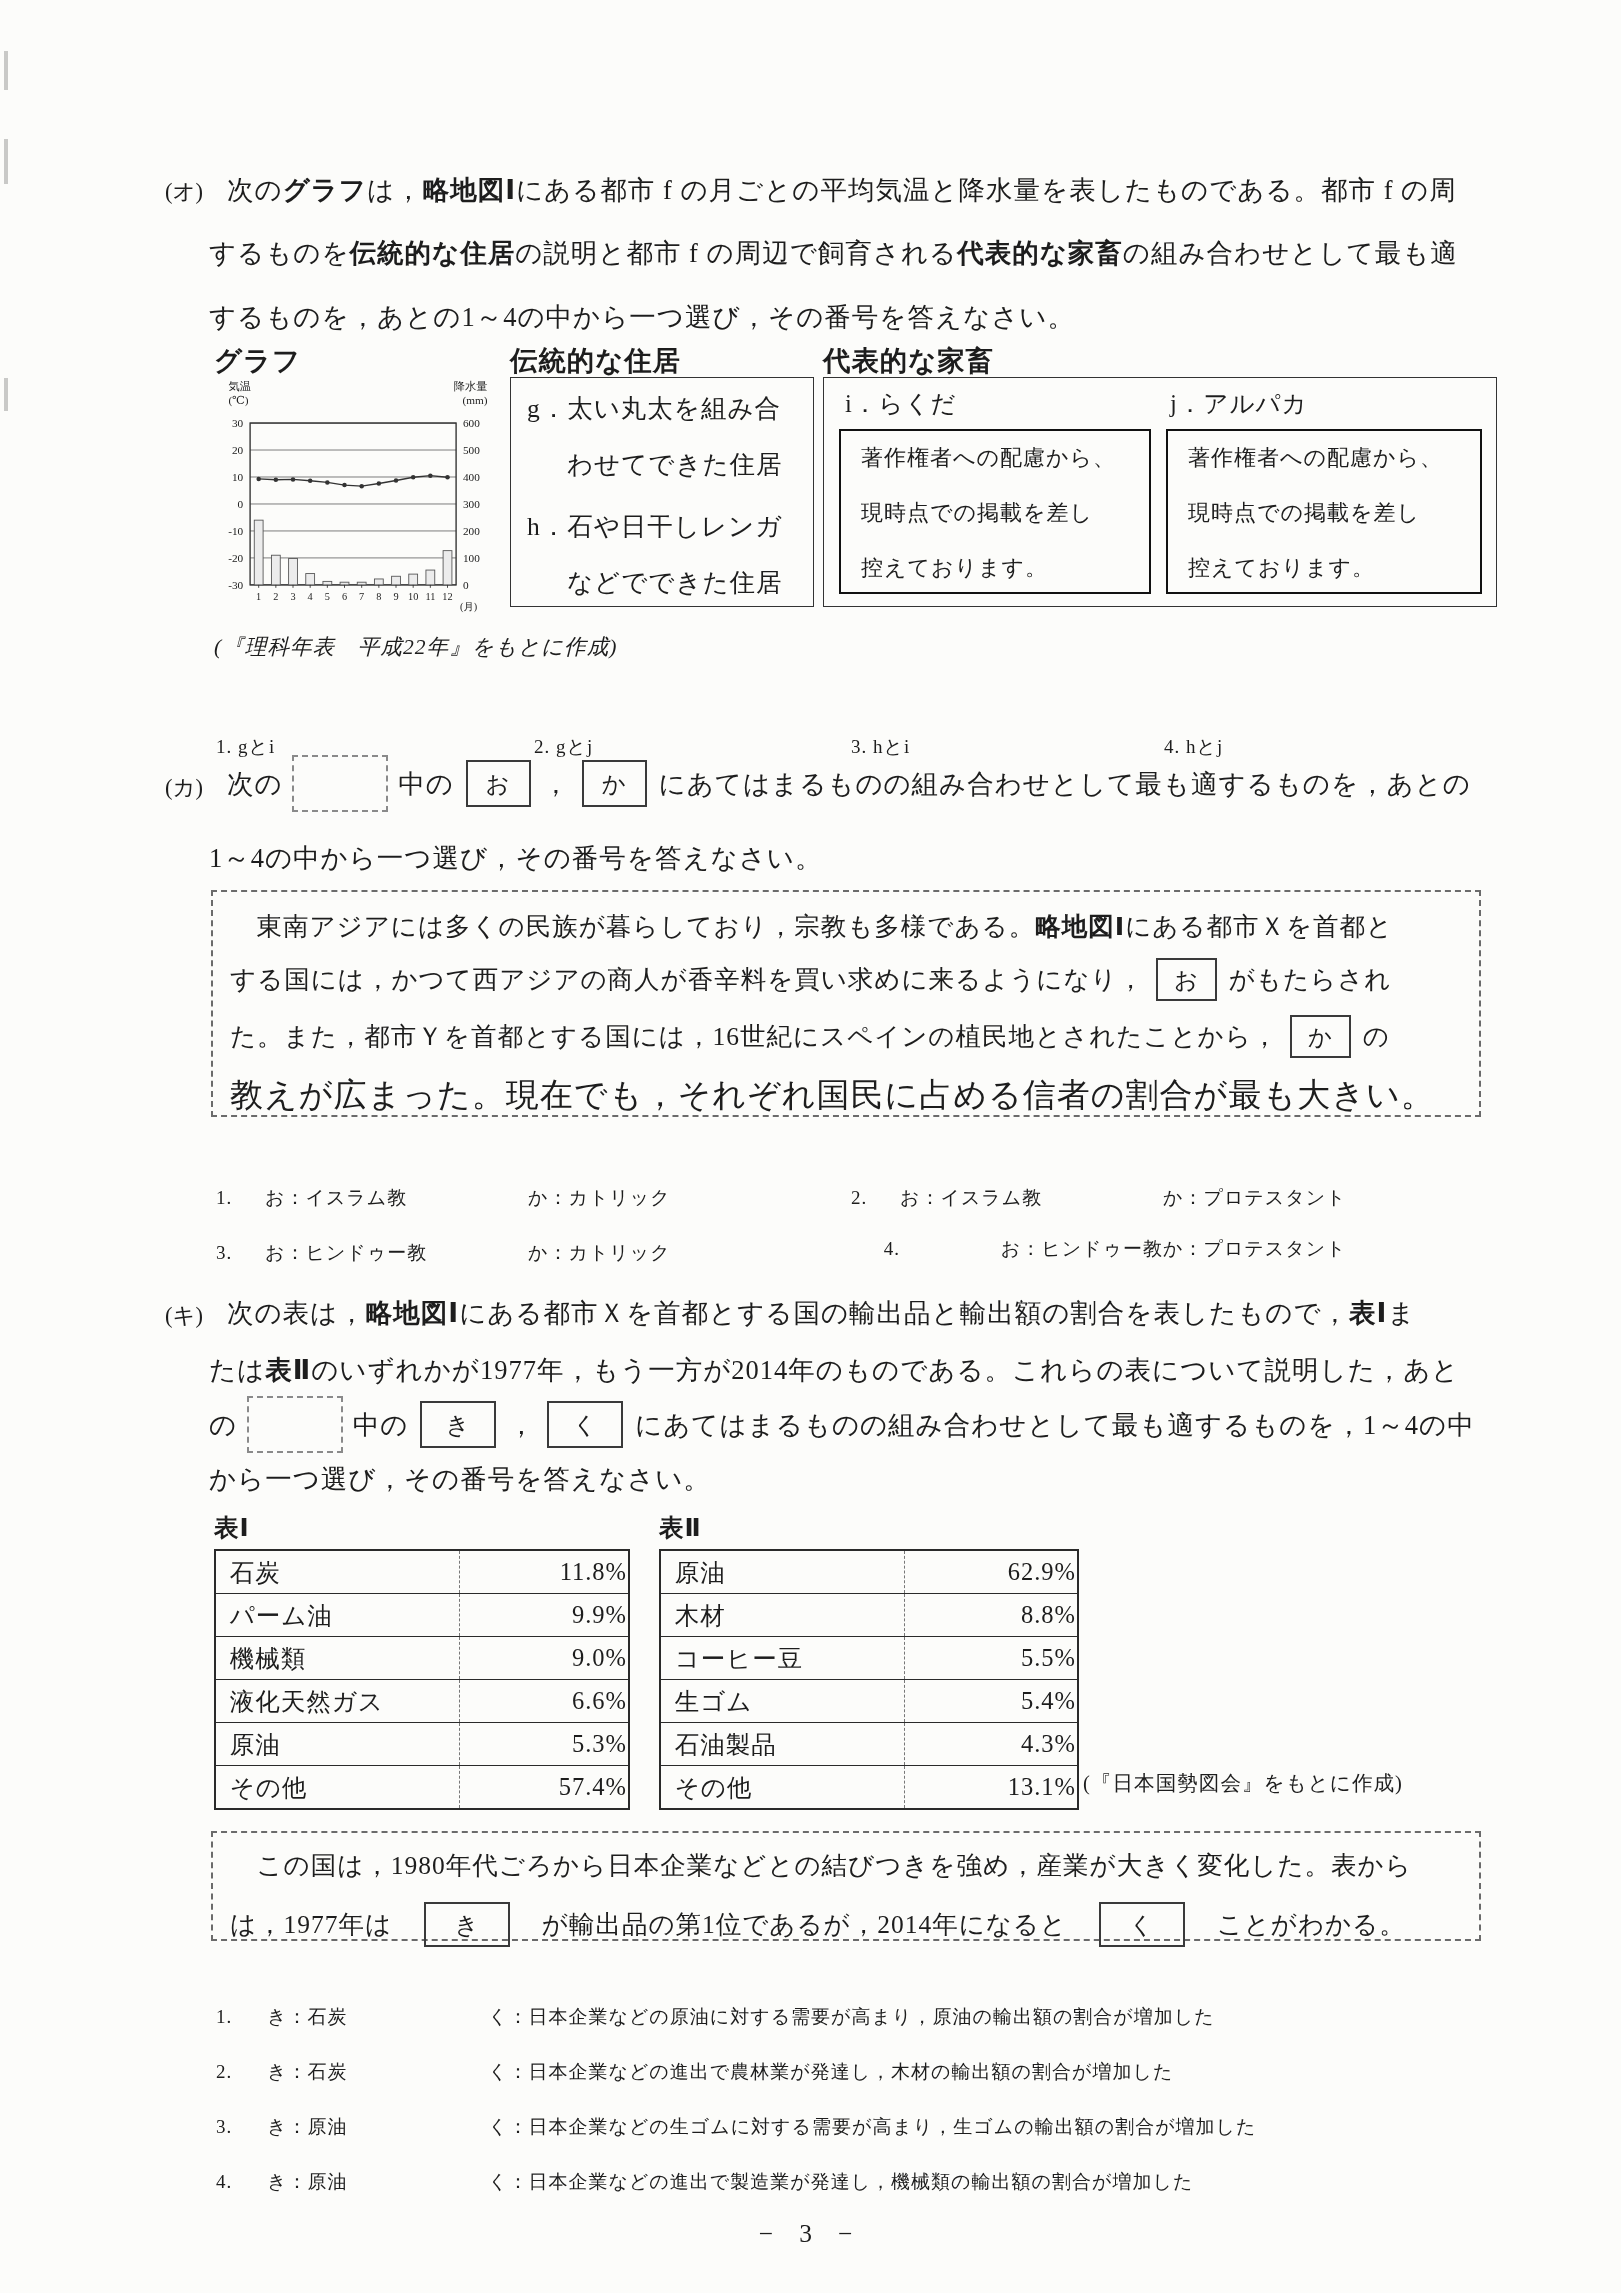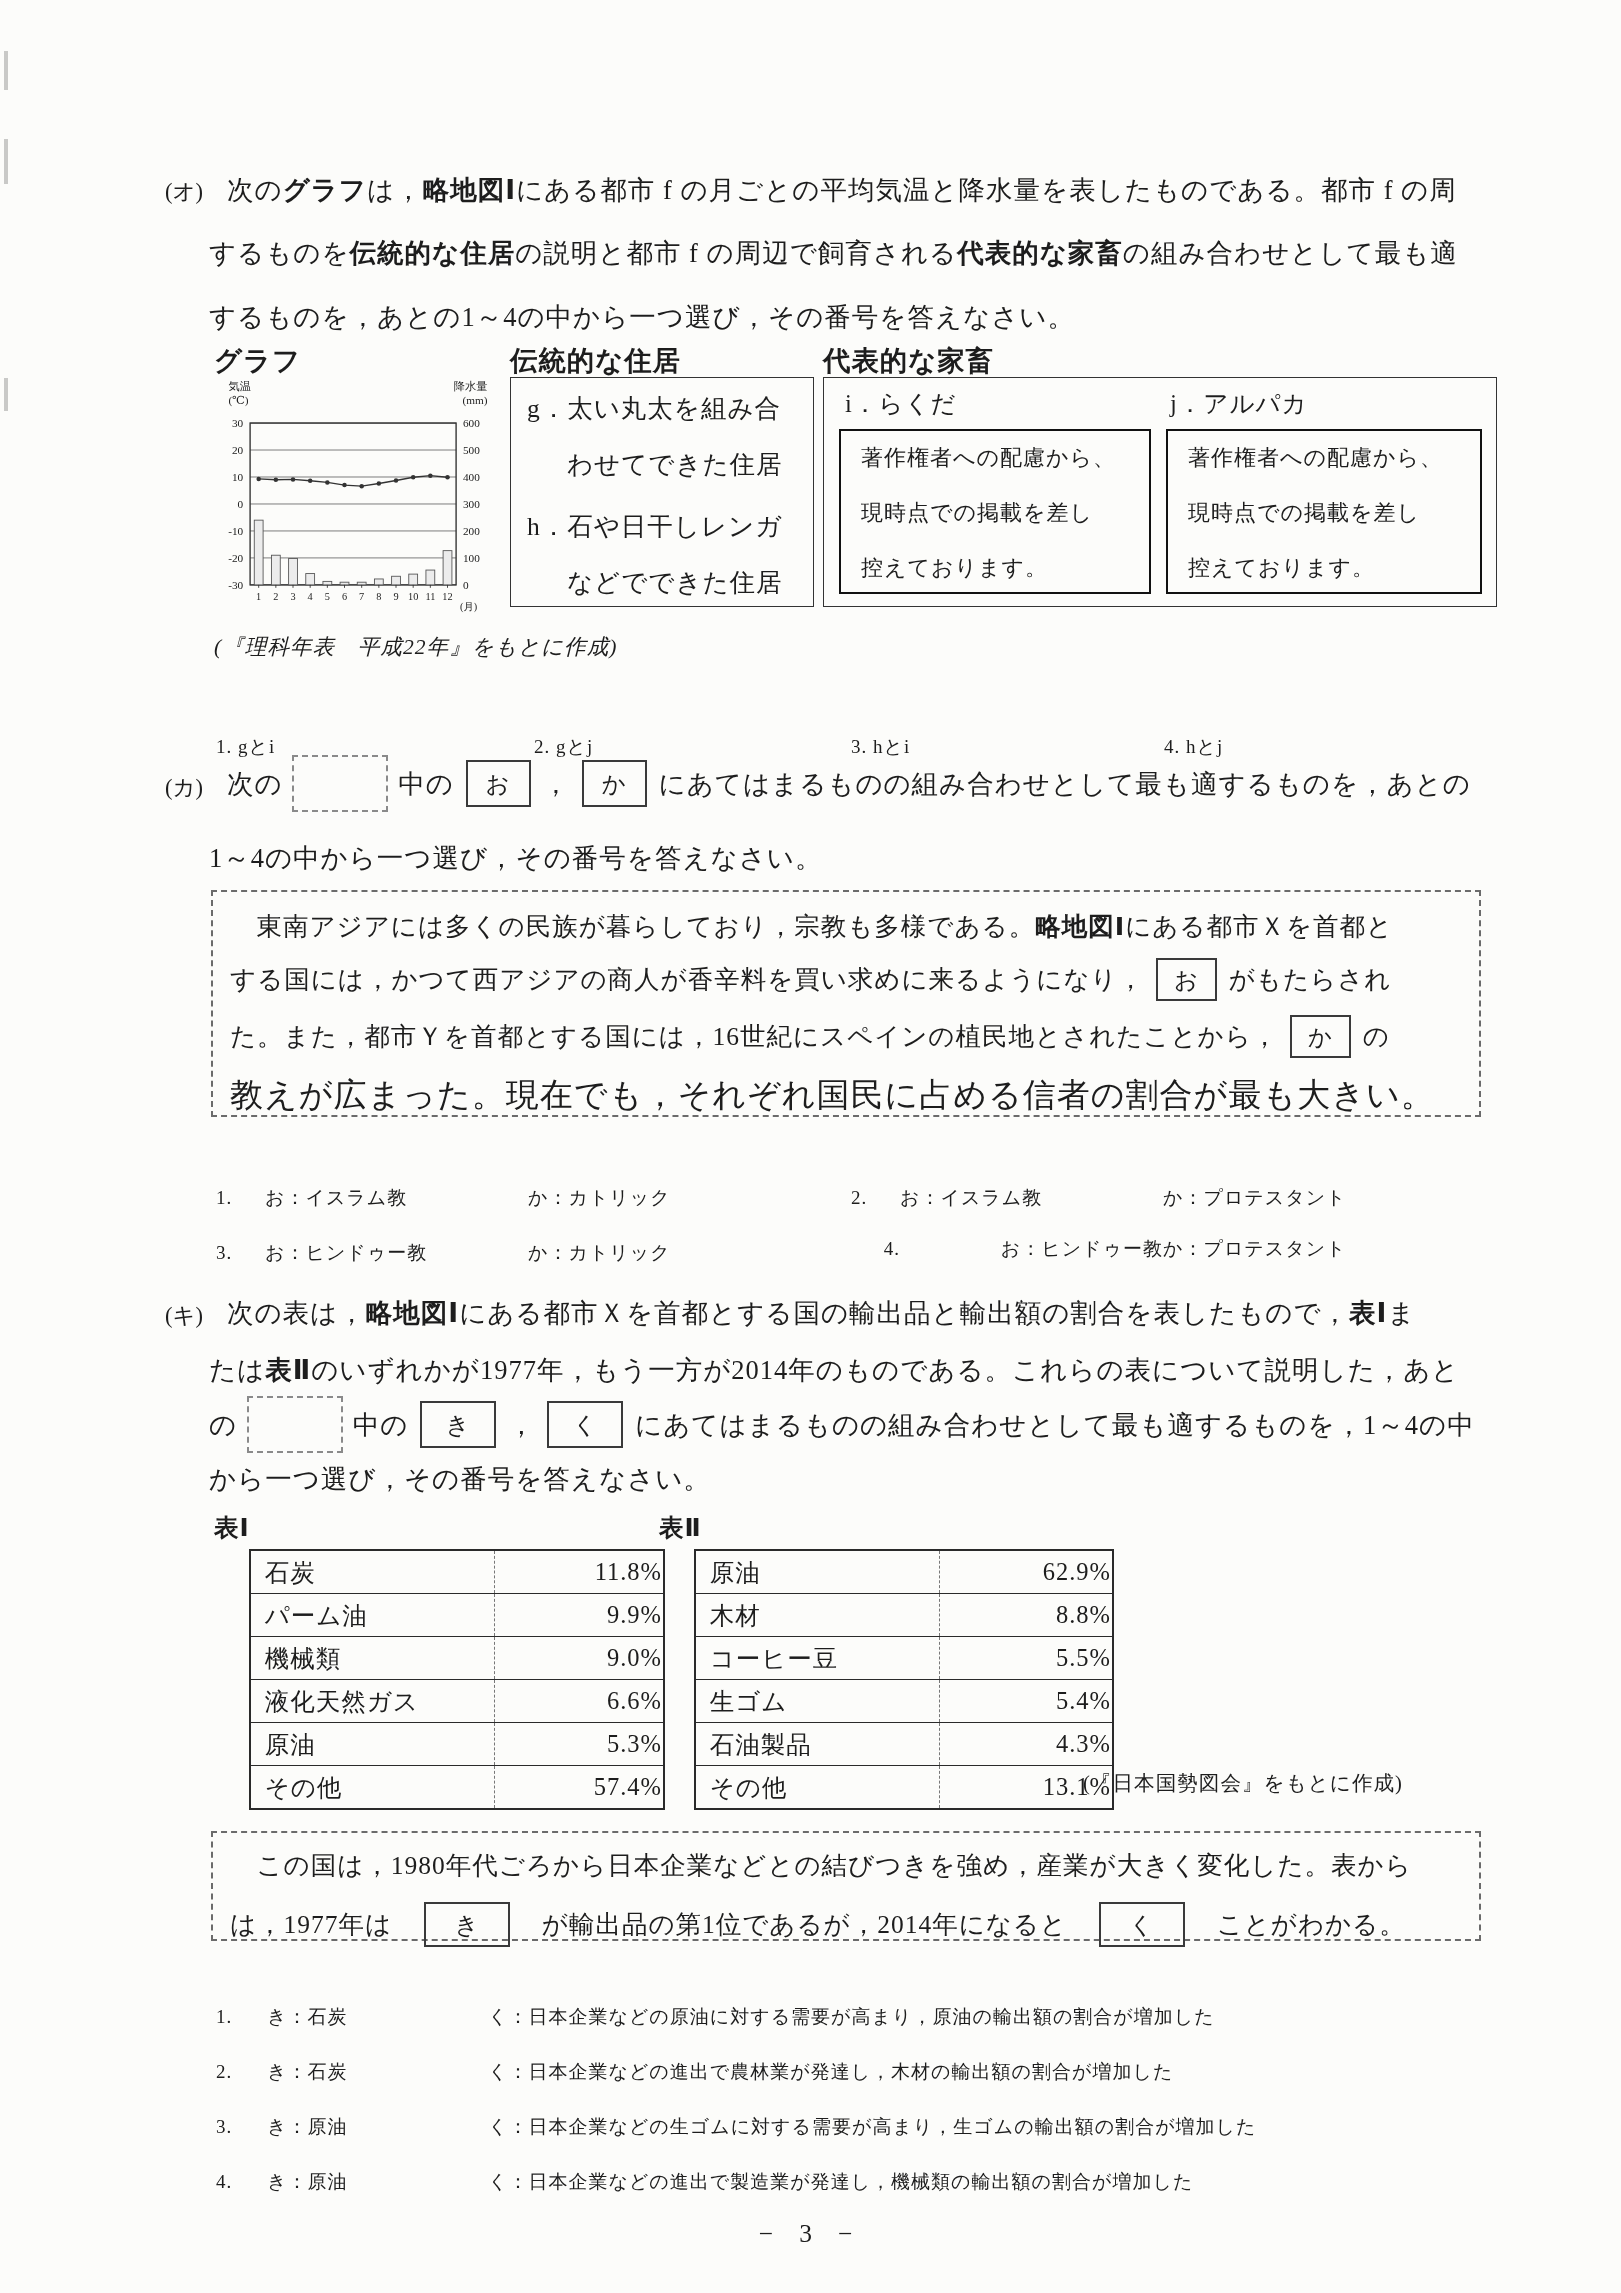--- a/index.html
+++ b/index.html
@@ -11,21 +11,21 @@
   .qtag{position:absolute;font-size:22.5px;letter-spacing:0;}
   .flexln{position:absolute;display:flex;align-items:center;white-space:nowrap;
           font-size:26.5px;letter-spacing:1px;}
   .ibox{display:inline-flex;align-items:center;justify-content:center;min-width:65px;height:47px;
         border:2px solid #3a3a3a;margin:0 11.8px;font-size:23.5px;padding:0 5.9px;box-sizing:border-box;flex:none;}
   .dibox{width:92px;height:53px;border:2px dashed #8a8a8a;margin:0 9.8px;flex:none;}
   .dashbox{position:absolute;border:2px dashed #6b6b6b;box-sizing:border-box;}
   .solidbox{position:absolute;border:1.5px solid #333;box-sizing:border-box;}
   .noticebox{position:absolute;border:2.9px solid #111;box-sizing:border-box;}
   .sm{position:absolute;white-space:nowrap;font-size:21.6px;letter-spacing:1px;}
-  .extbl{position:absolute;border:2.5px solid #2a2a2a;box-sizing:content-box;margin-left:35px;}
+  .extbl{position:absolute;border:2.5px solid #2a2a2a;box-sizing:content-box;}
   .extbl .trw{display:flex;height:42px;align-items:center;border-top:1.5px solid #2a2a2a;
               font-size:24.5px;letter-spacing:1px;}
   .extbl .trw:first-child{border-top:none;}
   .extbl .nm{width:243px;padding-left:13.7px;box-sizing:border-box;}
   .extbl .vl{flex:1;height:100%;display:flex;align-items:center;justify-content:flex-end;
              padding-right:1px;border-left:1.5px dashed #777;box-sizing:border-box;}
   .optrow{position:absolute;white-space:nowrap;font-size:19px;letter-spacing:1px;margin-top:36px;}
   .optrow .n{display:inline-block;width:49px;}
   .optrow .p1{display:inline-block;width:263px;}
   .optki .n{display:inline-block;width:51px;}

